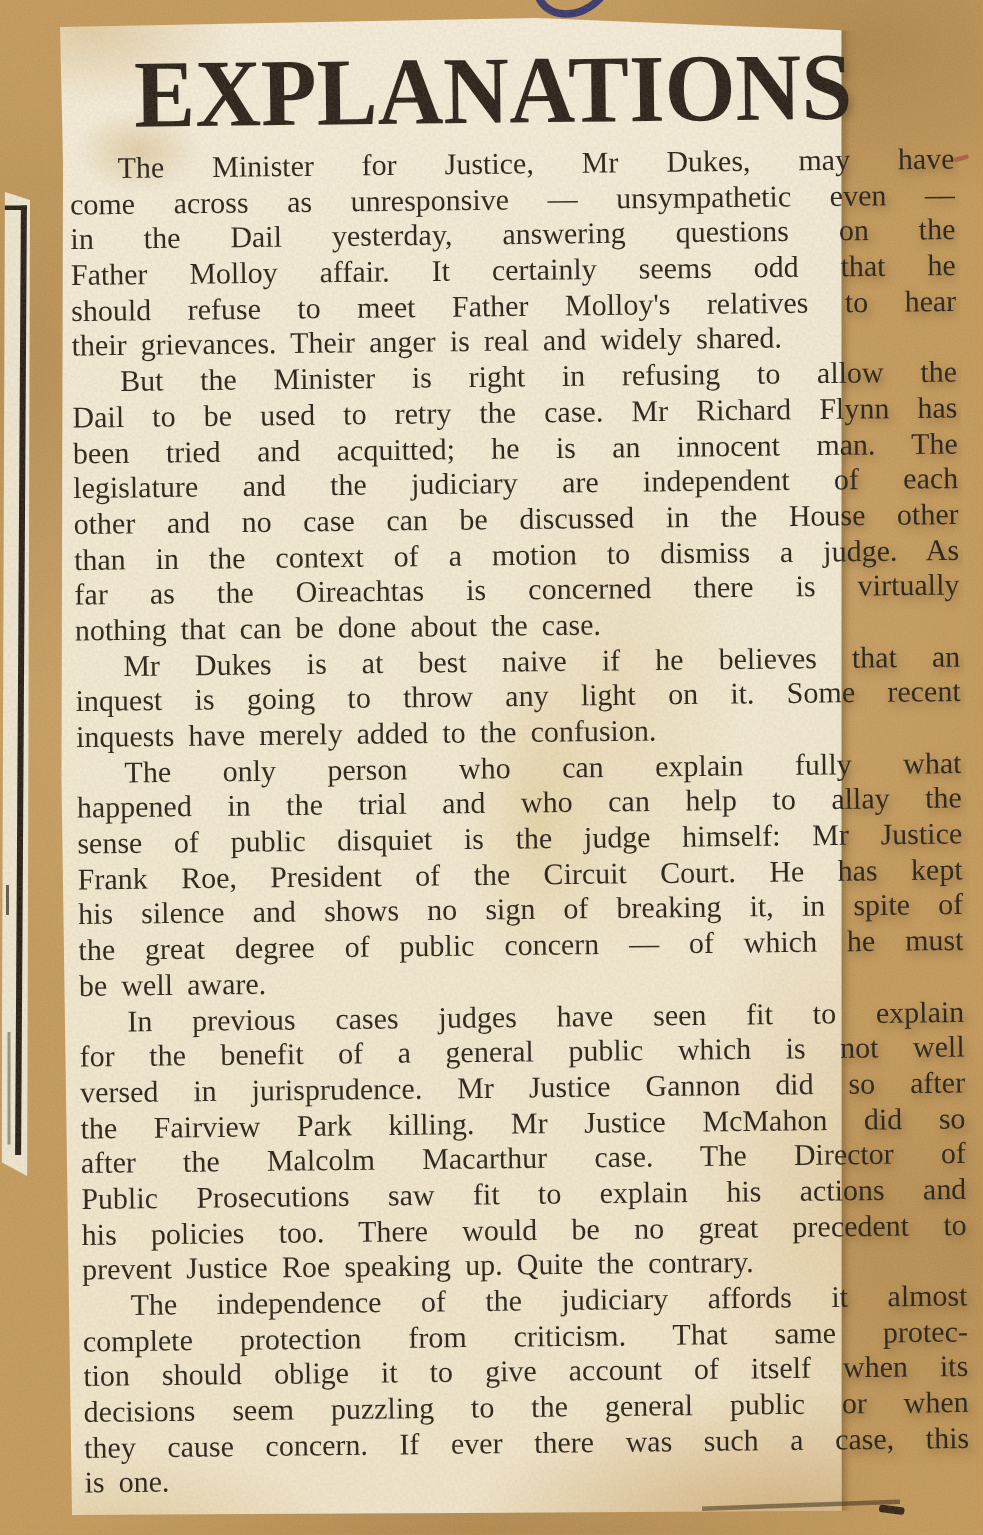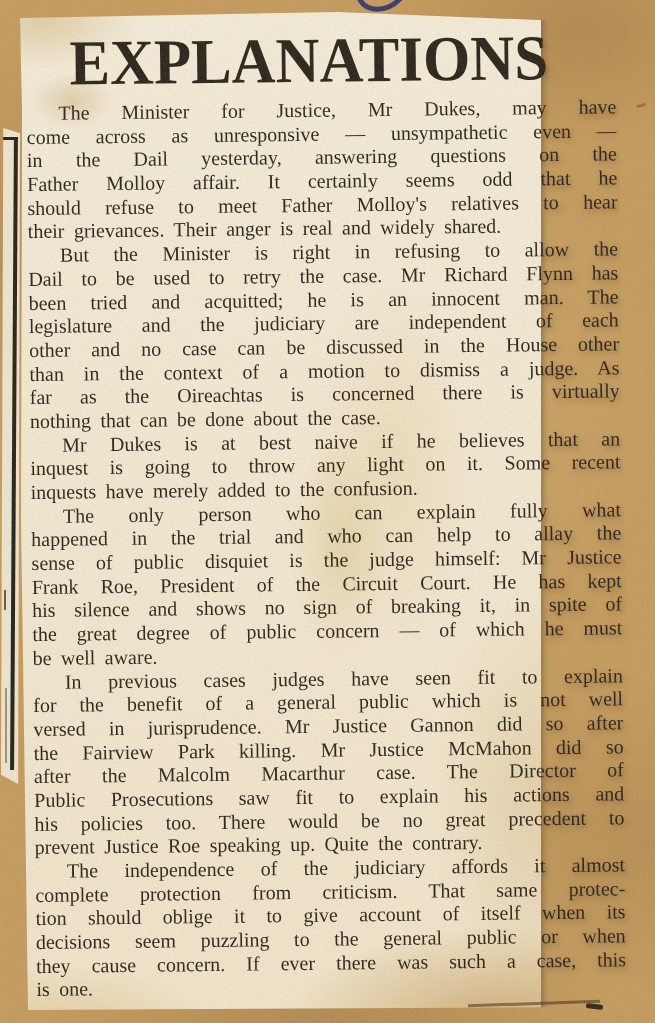--- a/index.html
+++ b/index.html
@@ -16,21 +16,21 @@
       radial-gradient(ellipse 260px 160px at 88% 3%, rgba(140,100,50,.38), transparent 70%),
       radial-gradient(ellipse 200px 300px at 2% 25%, rgba(150,110,60,.32), transparent 70%),
       radial-gradient(ellipse 400px 250px at 50% 101%, rgba(140,102,52,.38), transparent 70%),
       radial-gradient(ellipse 300px 220px at 100% 82%, rgba(150,112,60,.32), transparent 70%),
       radial-gradient(ellipse 500px 420px at 45% 40%, rgba(238,210,158,.30), transparent 75%);
     background-color:var(--scrapbook-background);
   }
 
   
   .clipping{
-    position:absolute;left:8px;top:10px;width:533px;height:1012px;
+    position:absolute;left:28px;top:10px;width:533px;height:1012px;
     clip-path:polygon(12px 8px,330px 2px,628px 14px,611px 98px,616px 510px,632px 948px,625px 978px,577px 997px,20px 1000px,13px 510px,14px 98px);
     background-image:
       radial-gradient(ellipse 300px 135px at 93% 100%, rgba(193,146,80,.70), transparent 72%),
       radial-gradient(ellipse 160px 300px at 100% 78%, rgba(205,165,100,.35), transparent 70%),
       radial-gradient(ellipse 140px 70px at 6% 1%, rgba(200,160,95,.42), transparent 70%),
       radial-gradient(ellipse 60px 40px at 12% 9%, rgba(185,140,70,.32), transparent 70%),
       radial-gradient(ellipse 70px 160px at 62% 53%, rgba(205,175,95,.32), transparent 70%),
       radial-gradient(ellipse 120px 260px at 72% 45%, rgba(212,182,112,.24), transparent 70%),
       radial-gradient(ellipse 200px 80px at 10% 100%, rgba(205,170,105,.38), transparent 72%),
       linear-gradient(to bottom, rgba(240,232,215,0), rgba(228,203,150,.22));

